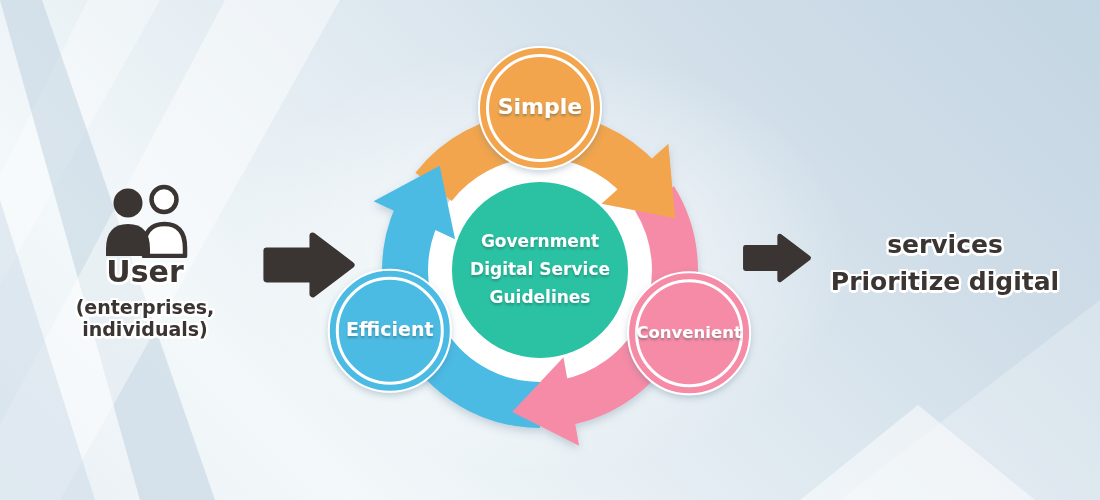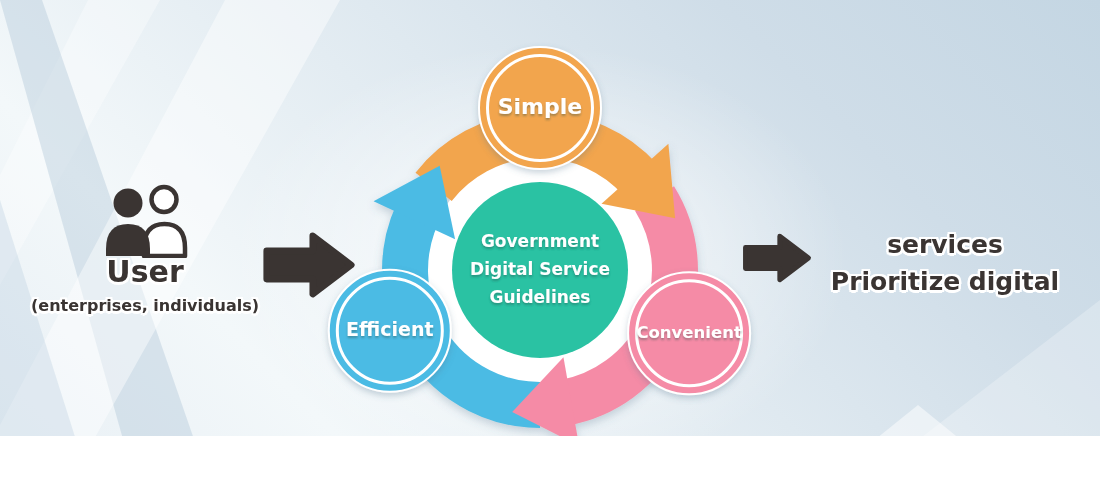--- a/index.html
+++ b/index.html
@@ -1,33 +1,33 @@
 <!DOCTYPE html>
 <html><head>
 <meta charset="utf-8">
 <style>
   html,body{margin:0;padding:0;}
   #stage{
-    position:relative; width:1100px; height:436px; overflow:hidden;
+    position:relative; width:1100px; height:500px; overflow:hidden;
     font-family:"DejaVu Sans","Liberation Sans",sans-serif;
     background:linear-gradient(225deg,#c4d6e3 0%,#cfdde8 25%,#dfe9f0 48%,#f3f8fa 78%,#e9f0f5 100%);
   }
   .abs{position:absolute;}
   #center-glow{
     left:0;top:0;width:1100px;height:500px;pointer-events:none;
     background:radial-gradient(ellipse 430px 300px at 49% 52%, rgba(255,255,255,.85) 0%, rgba(255,255,255,0) 72%);
   }
   
   .outlined{
     color:#3a3432; font-weight:bold; text-align:center;
     text-shadow:-2px -2px 0 #fff,2px -2px 0 #fff,-2px 2px 0 #fff,2px 2px 0 #fff,
                  0 -2.5px 0 #fff,0 2.5px 0 #fff,-2.5px 0 0 #fff,2.5px 0 0 #fff;
   }
   #user-title{left:25px;top:254px;width:240px;font-size:30px;}
-  #user-subtitle{left:10px;top:296px;width:270px;font-size:16px;}
+  #user-subtitle{left:10px;top:296px;width:270px;font-size:19px;}
   #outcome-text{left:800px;top:226px;width:290px;font-size:25px;line-height:37px;}
   #user-icon{left:101px;top:184px;}
   #left-arrow{left:262px;top:227px;}
   #right-arrow{left:742px;top:222px;}
   #cycle-svg{left:310px;top:40px;}
   .dark-shape{stroke:#3a3432;}
   svg text{font-family:"DejaVu Sans","Liberation Sans",sans-serif;font-weight:bold;}
 </style>
 </head>
 <body>

